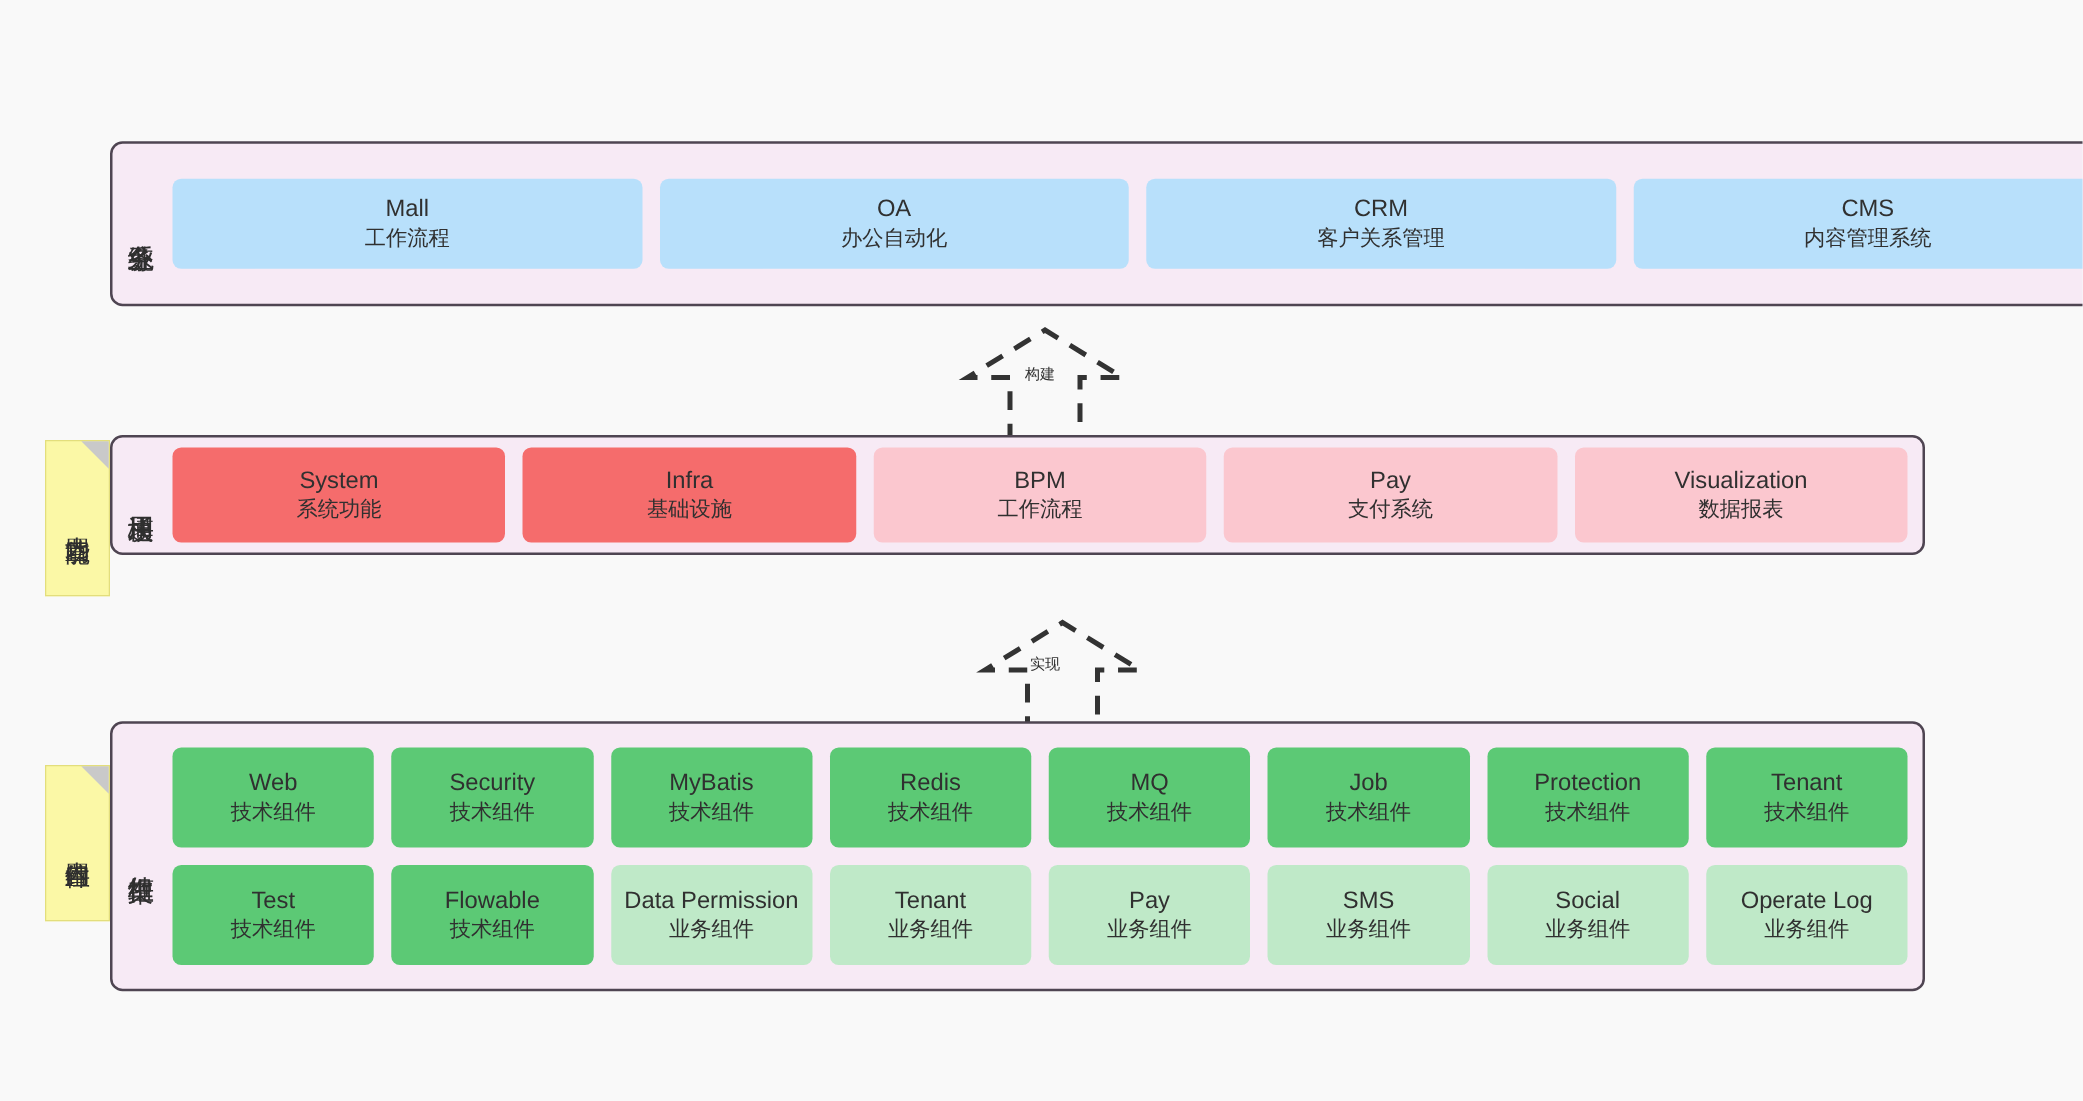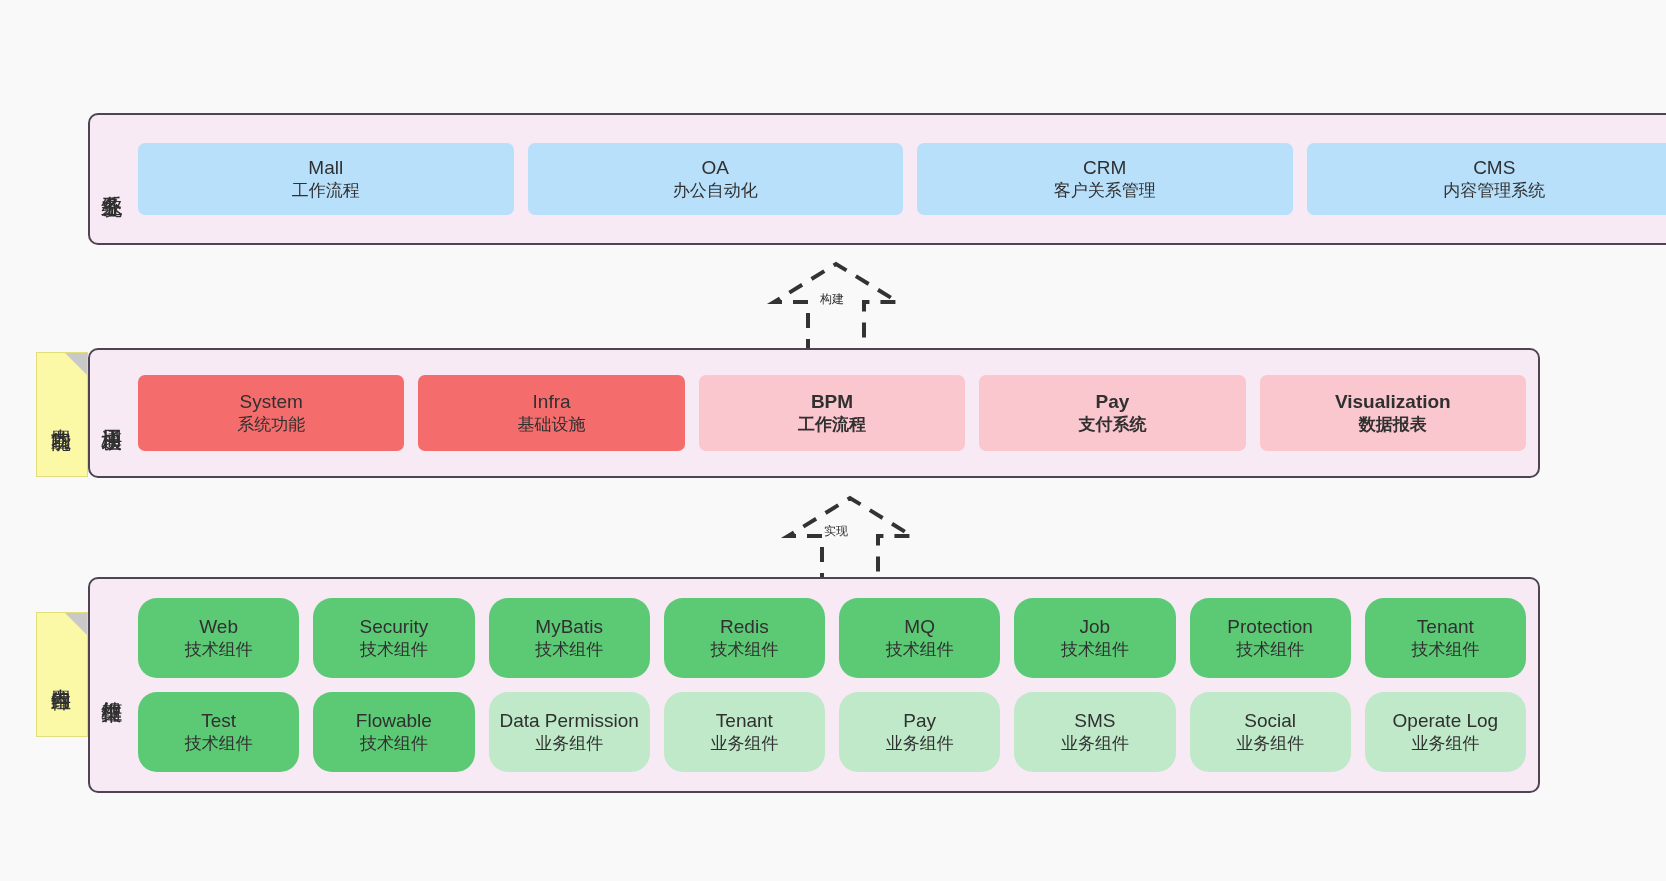--- a/index.html
+++ b/index.html
@@ -63,33 +63,33 @@
     justify-content:center;
     text-align:center;
     padding:6px 4px;
     line-height:1.28;
   }
   .card .t1{font-size:19px;color:#303030;}
   .card .t2{font-size:17px;color:#303030;}
 
   .card.blue   {background:#b8e0fb;}
   .card.redfull{background:#f56c6c;}
-  .card.redlite{background:#fbc7cf;font-weight:bold;}
+  .card.redlite{background:#fbc7cf;}
   .card.grnfull{background:#5cc975;}
   .card.grnlite{background:#bfe9c8;}
 
   
   #layer-business{ left:88px;  top:113px; width:1608px; height:132px;}
   #layer-business .card{height:72px;}
 
-  #layer-common{ left:88px;  top:348px; width:1452px; height:130px;}
+  #layer-common{ left:88px;  top:348px; width:1452px; height:96px;}
   #layer-common .card{height:76px;}
 
   #layer-framework{ left:88px; top:577px; width:1452px; height:216px;}
-  #layer-framework .card{height:80px;border-radius:19px;}
+  #layer-framework .card{height:80px;}
 
   
   .sticky{
     position:absolute;
     width:52px;
     background:#fbf8a6;
     border:1px solid #e3de7c;
     display:flex;
     align-items:center;
     justify-content:center;

